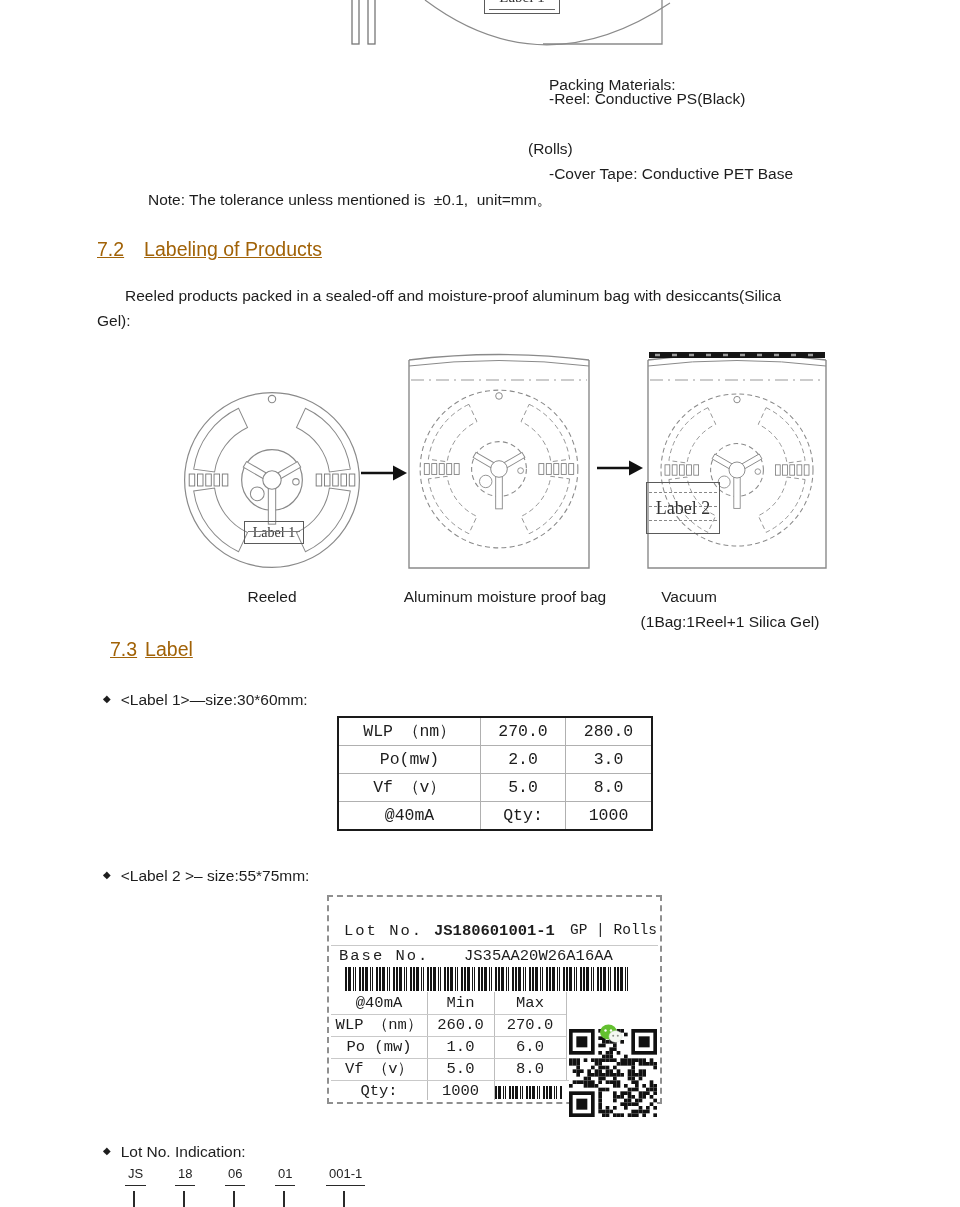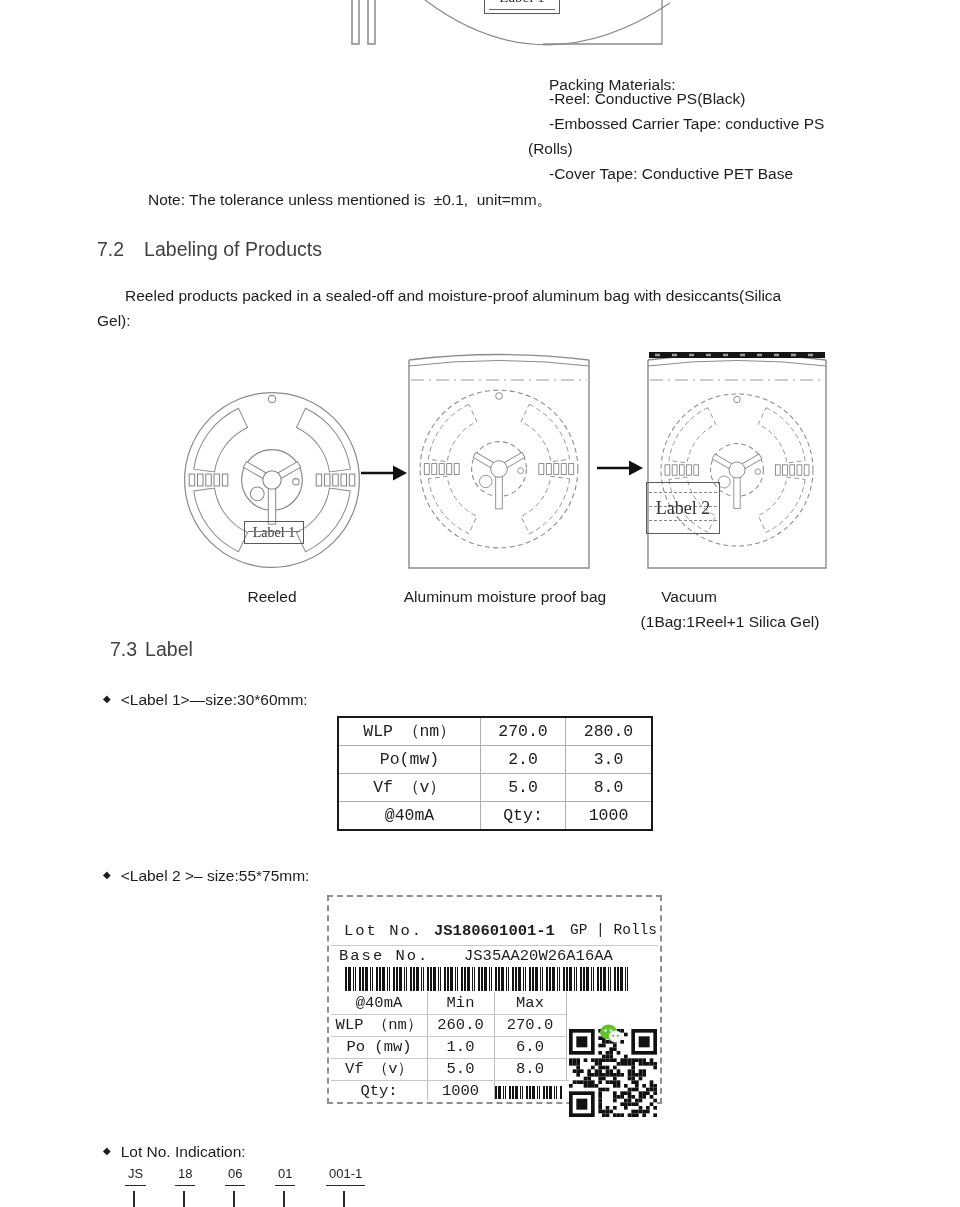--- a/index.html
+++ b/index.html
@@ -1,20 +1,20 @@
 <!DOCTYPE html>
 <html><head>
 <meta charset="utf-8">
 <style>
   html,body{margin:0;padding:0;background:#fff;}
   .page{position:relative;width:960px;height:1207px;background:#ffffff;overflow:hidden;
         font-family:"Liberation Sans",sans-serif;color:#1d1d1d;}
   .abs{position:absolute;white-space:pre;}
   .t{font-size:15.5px;line-height:20px;}
-  .h{font-size:19.5px;line-height:24px;color:#404040;}
+  .h{font-size:19.5px;line-height:24px;color:#a16207;text-decoration:underline;}
   .bullet{font-size:10px;vertical-align:3px;margin-right:10px;}
   .caption{font-size:15.5px;text-align:center;}
   svg{display:block;}
   
   #label1-table{position:absolute;left:337px;top:716px;width:312px;background:#fff;
     border:2.5px solid #1a1a1a;display:grid;grid-template-columns:142px 85px 85px;
     font-family:"Liberation Mono","DejaVu Sans Mono",monospace;font-size:16.5px;
     text-align:center;line-height:27px;}
   #label1-table .cell{height:27px;border-right:1px solid #b0b0b0;border-bottom:1px solid #b0b0b0;overflow:hidden;}
   #label1-table .cell.lastcol{border-right:none;}
@@ -46,21 +46,20 @@
     <path d="M95,0 Q212,88 340,3" fill="none" stroke="#8a8a8a" stroke-width="1.2"></path>
     <path d="M213,44 L332,44 L332,0" fill="none" stroke="#8a8a8a" stroke-width="1.3"></path>
   </svg>
   <div class="tagbox" style="left:484px;top:0;width:74px;height:13px;border-top:none;overflow:hidden;">
     <div class="abs" style="left:0;top:-11px;width:74px;text-align:center;font-size:15px;">Label 1</div>
     <div class="abs" style="left:4px;right:4px;top:9px;border-top:1px solid #666;height:0;"></div>
   </div>
 
   <div class="abs t" style="left:549px;top:64px;margin-top:11px;">Packing Materials:</div>
   <div class="abs t" style="left:549px;top:89px;">-Reel: Conductive PS(Black)</div>
-  <div class="abs t" style="left:549px;top:114px;">-Embossed Carrier Tape: conductive PS</div>
   <div class="abs t" style="left:528px;top:139px;">(Rolls)</div>
   <div class="abs t" style="left:549px;top:164px;">-Cover Tape: Conductive PET Base</div>
 
   <div class="abs t" style="left:148px;top:190px;">Note: The tolerance unless mentioned is  ±0.1,  unit=mm。</div>
 
   <div class="abs h" style="left:97px;top:237px;"><span>7.2</span><span style="display:inline-block;width:20px;"></span><span>Labeling of Products</span></div>
   <div class="abs t" style="left:125px;top:286px;">Reeled products packed in a sealed-off and moisture-proof aluminum bag with desiccants(Silica</div>
   <div class="abs t" style="left:97px;top:311px;">Gel):</div>
 
   <svg id="reel1" class="abs" style="left:180px;top:388px;" width="184" height="184" viewBox="0 0 200 200">

